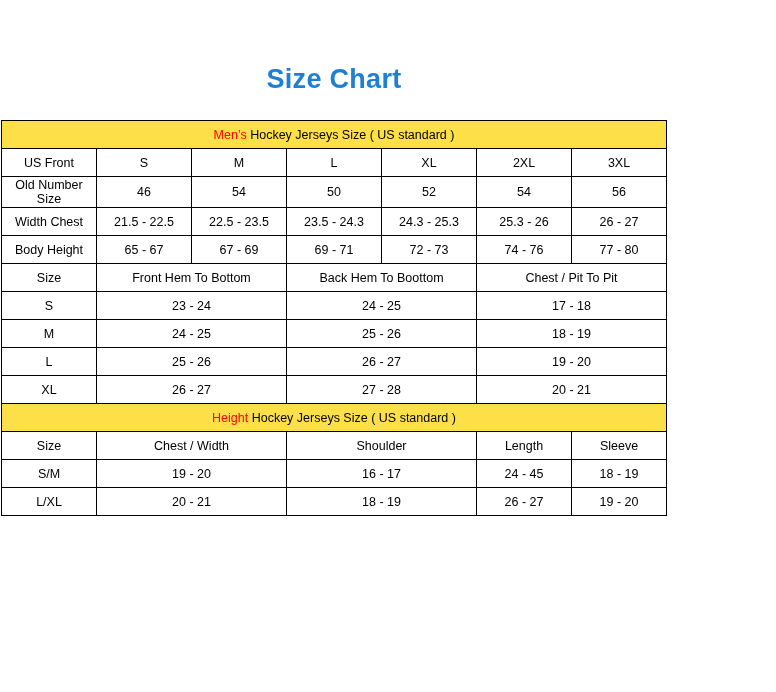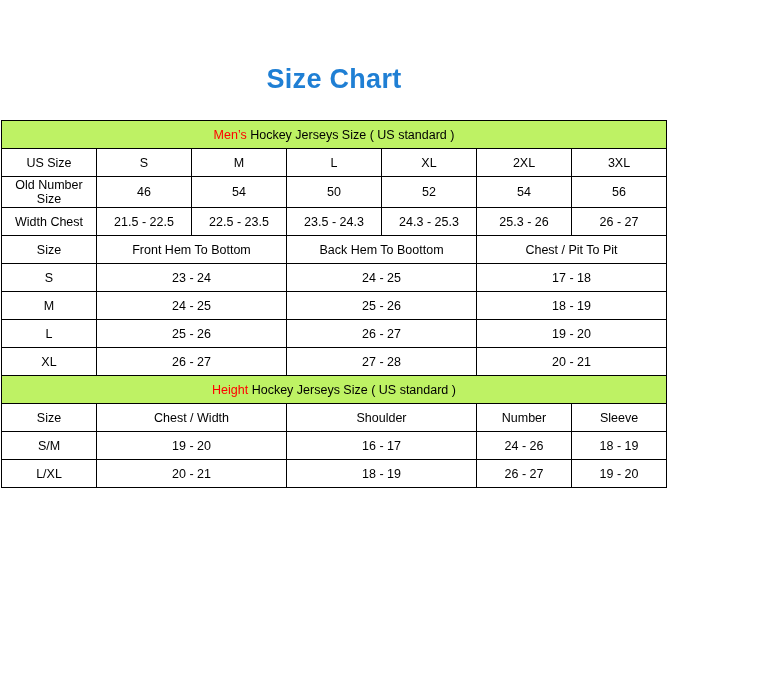--- a/index.html
+++ b/index.html
@@ -44,21 +44,21 @@
   table.size-table td, table.size-table th {
     border: 1px solid #000;
     text-align: center;
     vertical-align: middle;
     font-size: 12.5px;
     height: 25px;
     padding: 1px 2px;
     font-weight: normal;
   }
   .banner {
-    background: #bef264;
+    background: #fde047;
     font-weight: bold;
     font-size: 14px;
     height: 30px;
   }
   .banner .accent {
     color: #ff0000;
   }
   .hdr {
     font-weight: bold;
   }
@@ -71,21 +71,21 @@
 
 <div class="page">
   <h1 class="title">Size Chart</h1>
   <div class="chart-wrap">
     <table class="size-table">
       <tbody id="table-body">
           <tr>
             <td class="banner" colspan="7"><span class="accent">Men’s</span><span> Hockey Jerseys Size ( US standard )</span></td>
           </tr>
           <tr>
-            <td class="hdr" colspan="1">US Size</td>
+            <td class="hdr" colspan="1">US Front</td>
             <td class="hdr" colspan="1">S</td>
             <td class="hdr" colspan="1">M</td>
             <td class="hdr" colspan="1">L</td>
             <td class="hdr" colspan="1">XL</td>
             <td class="hdr" colspan="1">2XL</td>
             <td class="hdr" colspan="1">3XL</td>
           </tr>
           <tr>
             <td colspan="1">Old Number Size</td>
             <td colspan="1">46</td>
@@ -96,20 +96,29 @@
             <td colspan="1">56</td>
           </tr>
           <tr>
             <td colspan="1">Width Chest</td>
             <td colspan="1">21.5 - 22.5</td>
             <td colspan="1">22.5 - 23.5</td>
             <td colspan="1">23.5 - 24.3</td>
             <td colspan="1">24.3 - 25.3</td>
             <td colspan="1">25.3 - 26</td>
             <td colspan="1">26 - 27</td>
+          </tr>
+          <tr>
+            <td colspan="1">Body Height</td>
+            <td colspan="1">65 - 67</td>
+            <td colspan="1">67 - 69</td>
+            <td colspan="1">69 - 71</td>
+            <td colspan="1">72 - 73</td>
+            <td colspan="1">74 - 76</td>
+            <td colspan="1">77 - 80</td>
           </tr>
           <tr>
             <td class="hdr" colspan="1">Size</td>
             <td class="hdr" colspan="2">Front Hem To Bottom</td>
             <td class="hdr" colspan="2">Back Hem To Boottom</td>
             <td class="hdr" colspan="2">Chest / Pit To Pit</td>
           </tr>
           <tr>
             <td colspan="1" class="bold-cell">S</td>
             <td colspan="2">23 - 24</td>
@@ -134,28 +143,28 @@
             <td colspan="2">27 - 28</td>
             <td colspan="2">20 - 21</td>
           </tr>
           <tr>
             <td class="banner" colspan="7"><span class="accent">Height</span><span> Hockey Jerseys Size ( US standard )</span></td>
           </tr>
           <tr>
             <td class="hdr" colspan="1">Size</td>
             <td class="hdr" colspan="2">Chest / Width</td>
             <td class="hdr" colspan="2">Shoulder</td>
-            <td class="hdr" colspan="1">Number</td>
+            <td class="hdr" colspan="1">Length</td>
             <td class="hdr" colspan="1">Sleeve</td>
           </tr>
           <tr>
             <td colspan="1" class="bold-cell">S/M</td>
             <td colspan="2">19 - 20</td>
             <td colspan="2">16 - 17</td>
-            <td colspan="1">24 - 26</td>
+            <td colspan="1">24 - 45</td>
             <td colspan="1">18 - 19</td>
           </tr>
           <tr>
             <td colspan="1" class="bold-cell">L/XL</td>
             <td colspan="2">20 - 21</td>
             <td colspan="2">18 - 19</td>
             <td colspan="1">26 - 27</td>
             <td colspan="1">19 - 20</td>
           </tr>
         </tbody>

